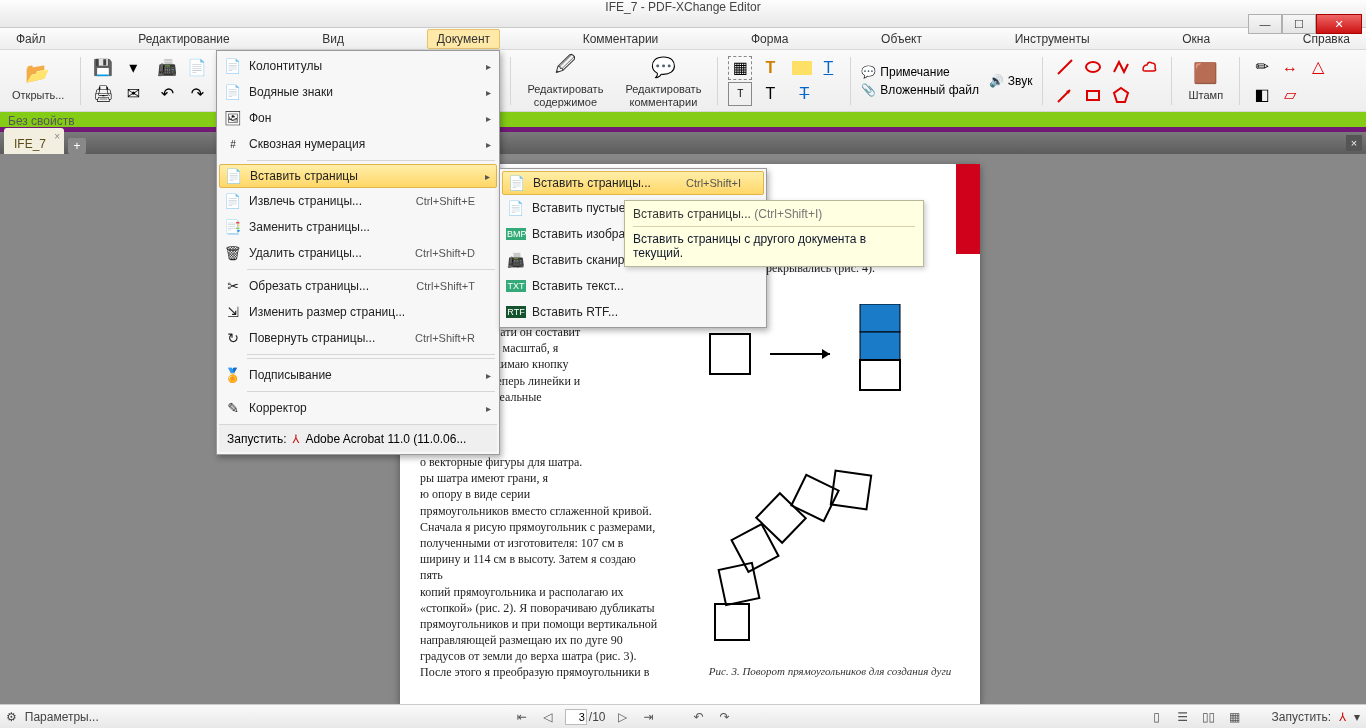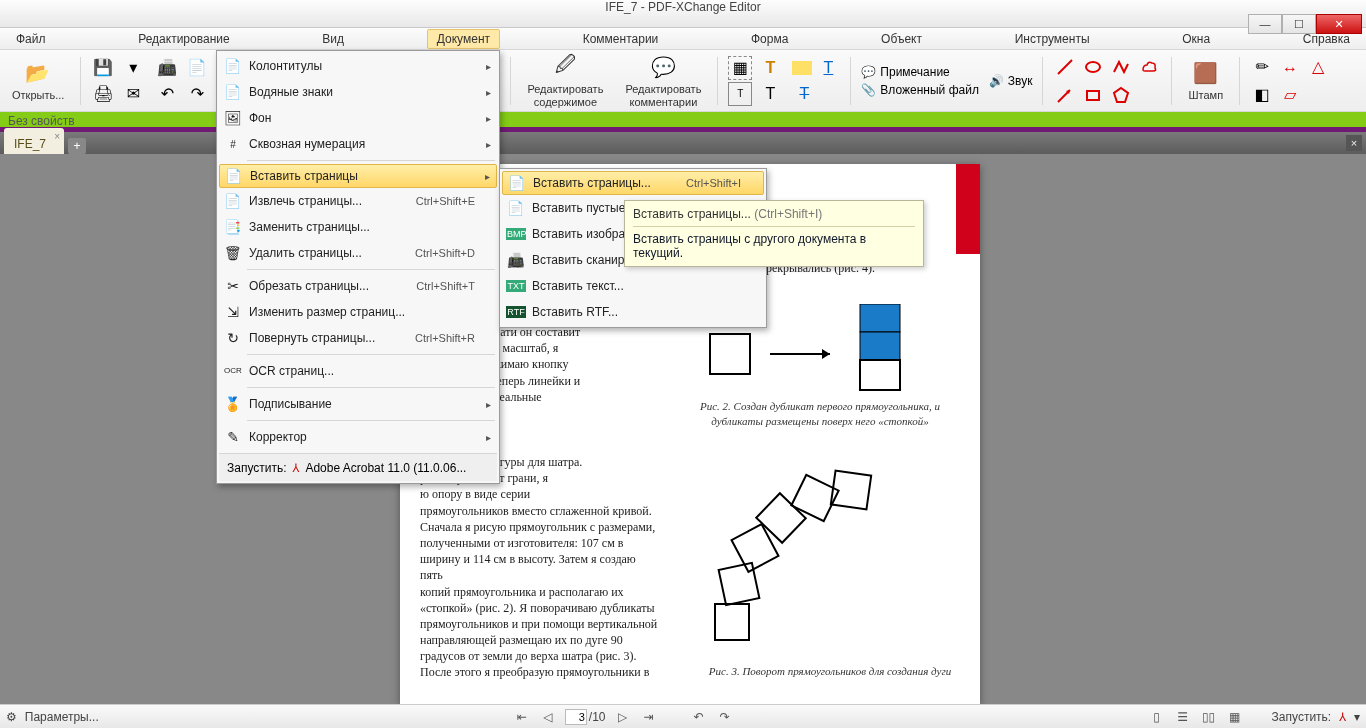--- a/index.html
+++ b/index.html
@@ -233,22 +233,20 @@
         <rect x="160" y="56" width="40" height="30" fill="#fff" stroke="#000" stroke-width="2"></rect>
       </svg>
     </div>
     <div style="position:absolute; left:20px; top:160px; width:230px;">
       <p style="white-space:pre-line">ране или на печати он составит
 в. Чтобы задать масштаб, я
 ю линейки, нажимаю кнопку
 ибираю 1:10. Теперь линейки и
 и показывают реальные</p>
     </div>
-    <p class="cap" style="position:absolute; left:280px; top:235px; width:280px; white-space:pre-line">Рис. 2. Создан дубликат первого прямоугольника, и
-дубликаты размещены поверх него «стопкой»</p>
     <div style="position:absolute; left:20px; top:290px; width:240px;">
       <p style="white-space:pre-line">о векторные фигуры для шатра.
 ры шатра имеют грани, я
 ю опору в виде серии
 прямоугольников вместо сглаженной кривой.
 Сначала я рисую прямоугольник с размерами,
 полученными от изготовителя: 107 см в
 ширину и 114 см в высоту. Затем я создаю пять
 копий прямоугольника и располагаю их
 «стопкой» (рис. 2). Я поворачиваю дубликаты
@@ -323,24 +321,20 @@
   <div class="mrow">
       <span class="mic">⇲</span>
       <span>Изменить размер страниц...</span>
     </div>
   <div class="mrow">
       <span class="mic">↻</span>
       <span>Повернуть страницы...</span>
       <span class="short">Ctrl+Shift+R</span>
     </div>
   <div class="msep"></div>
-  <div class="mrow">
-      <span class="mic" style="font-size:8px;line-height:1">OCR</span>
-      <span>OCR страниц...</span>
-    </div>
   <div class="msep"></div>
   <div class="mrow">
       <span class="mic">🏅</span>
       <span>Подписывание</span>
       <span class="arrow">▸</span>
     </div>
   <div class="msep"></div>
   <div class="mrow">
       <span class="mic">✎</span>
       <span>Корректор</span>

